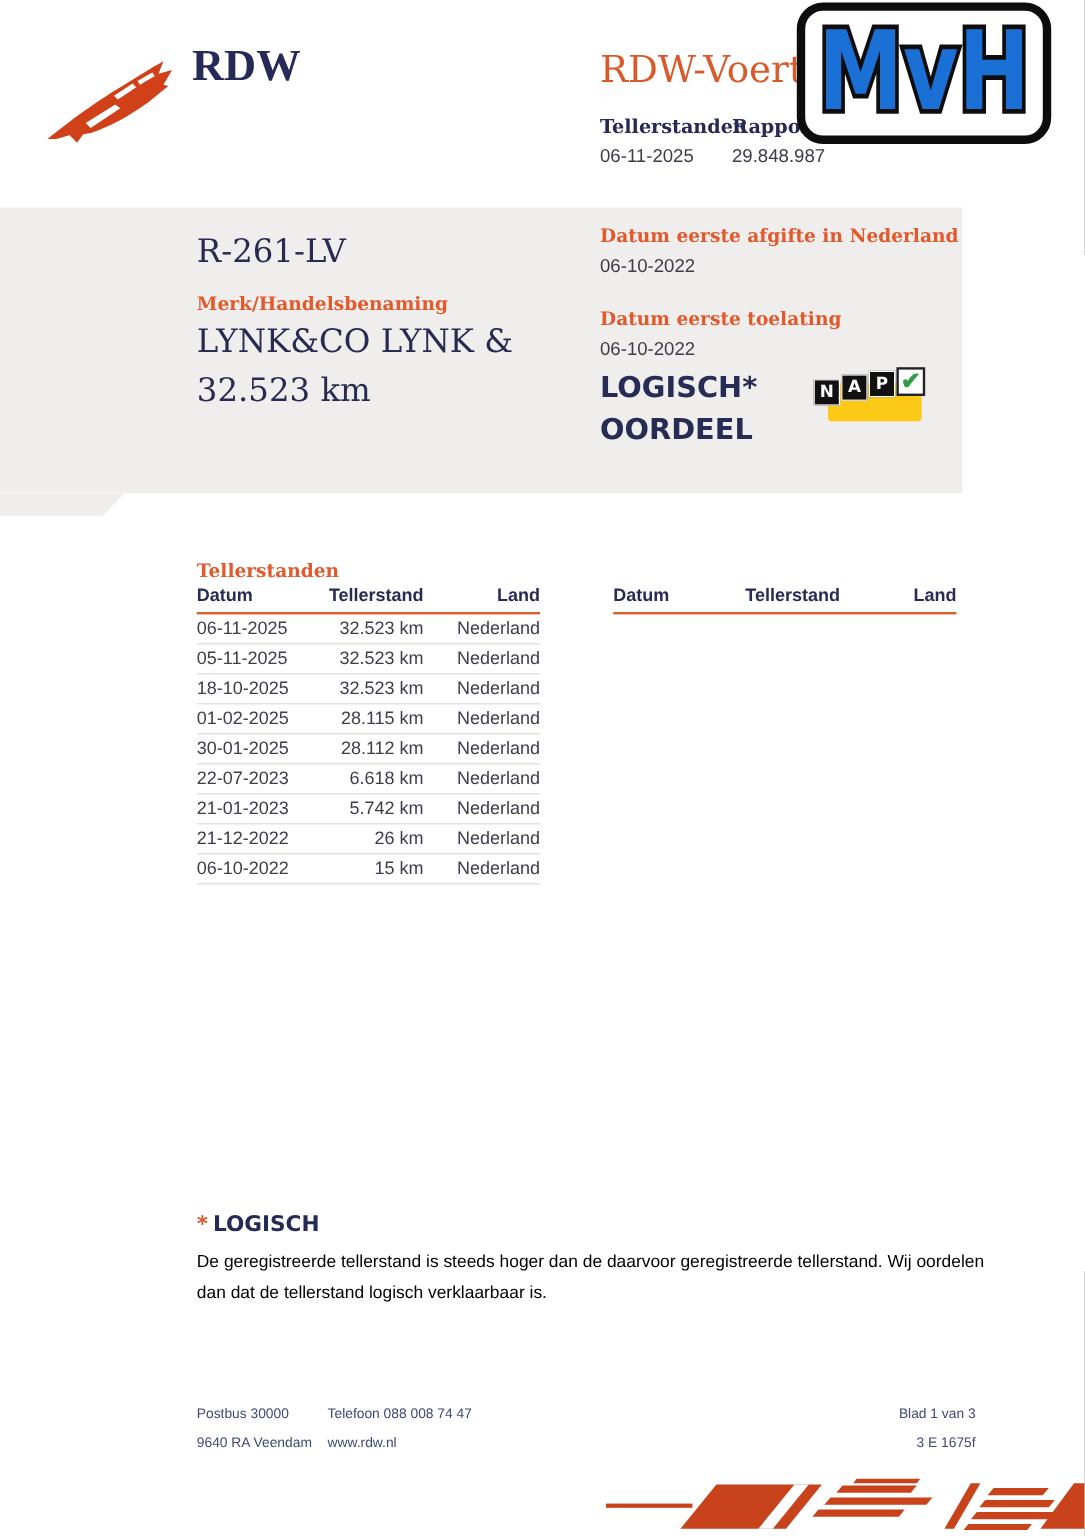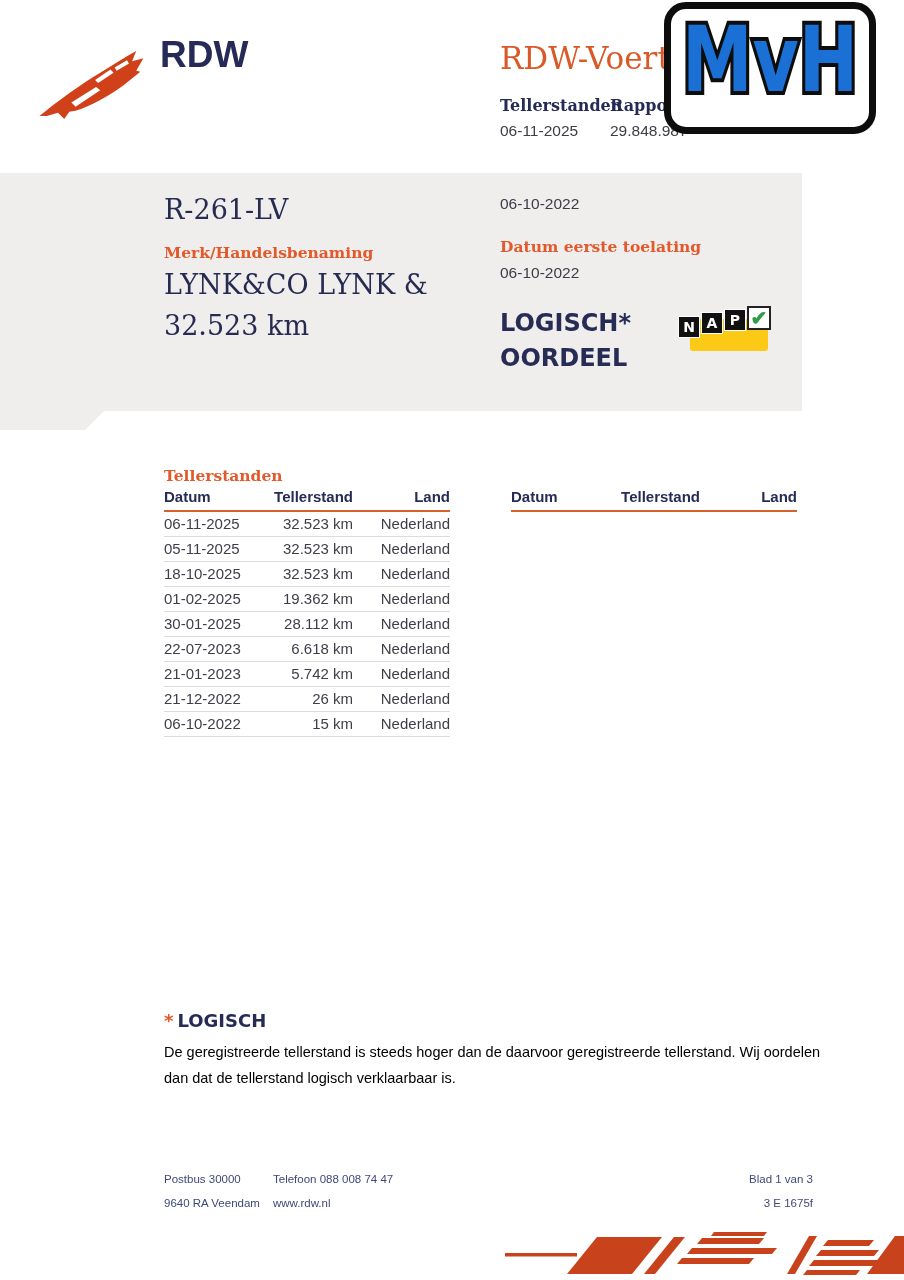--- a/index.html
+++ b/index.html
@@ -6,34 +6,34 @@
   html,body { background:#888; }
   #page {
     position:relative; width:904px; height:1280px; background:#ffffff;
     margin:0 auto; overflow:hidden;
     font-family:"Liberation Sans", sans-serif; color:#3c3d47;
   }
   
   .rdw-feather { position:absolute; left:36px; top:48px; width:114px; height:72px; }
   .rdw-wordmark {
     position:absolute; left:160px; top:34px;
-    font-family:Liberation Sans, sans-serif; font-weight:600; font-size:37px; color:#252a56;
+    font-family:Liberation Serif, serif; font-weight:600; font-size:37px; color:#252a56;
   }
   .report-title {
     position:absolute; left:500px; top:40px; width:400px; white-space:nowrap;
     font-family:"DejaVu Serif", serif; font-size:31px; color:#d95a28;
   }
   .meta { position:absolute; top:96px; }
   .meta .lbl { font-family:"DejaVu Serif", serif; font-weight:bold; font-size:16px; color:#252a56; }
   .meta .val { margin-top:7px; font-size:15.5px; color:#3c3d47; }
   #meta-date { left:500px; }
   #meta-number { left:610px; }
   
   .mvh-card {
-    position:absolute; left:664px; top:2px; width:212px; height:132px; z-index:6;
+    position:absolute; left:664px; top:2px; width:212px; height:118px; z-index:6;
     background:#ffffff; border:7px solid #0d0d0d; border-radius:22px;
   }
   .mvh-card svg.mvh-name { position:absolute; left:0; top:-4px; width:198px; height:100px; }
   .mvh-banner {
     position:absolute; left:7px; right:7px; bottom:4px; height:37px;
     background:#1b70d6; border:3px solid #0d0d0d; border-radius:7px;
     display:flex; align-items:center; justify-content:center;
     font-family:"DejaVu Sans", sans-serif; font-weight:bold; font-size:21px;
     letter-spacing:6px; color:#ffffff; text-indent:6px;
   }
@@ -146,20 +146,21 @@
   <div class="sum-left">
     <div class="bigval">R-261-LV</div>
     <div class="olabel sum-gap">Merk/Handelsbenaming</div>
     <div class="bigval">
       <div>LYNK&amp;CO LYNK &amp;</div>
     </div>
     <div class="bigval">32.523 km</div>
   </div>
 
   <div class="sum-right">
+    <div class="olabel">Datum eerste afgifte in Nederland</div>
     <div class="smallval">06-10-2022</div>
     <div class="olabel" style="margin-top:24px;">Datum eerste toelating</div>
     <div class="smallval">06-10-2022</div>
   </div>
 
   <div class="oordeel">
     <div>LOGISCH*</div>
     <div>OORDEEL</div>
   </div>
 
@@ -190,21 +191,21 @@
           <div>32.523 km</div>
           <div>Nederland</div>
         </div>
         <div class="trow">
           <div>18-10-2025</div>
           <div>32.523 km</div>
           <div>Nederland</div>
         </div>
         <div class="trow">
           <div>01-02-2025</div>
-          <div>19.362 km</div>
+          <div>28.115 km</div>
           <div>Nederland</div>
         </div>
         <div class="trow">
           <div>30-01-2025</div>
           <div>28.112 km</div>
           <div>Nederland</div>
         </div>
         <div class="trow">
           <div>22-07-2023</div>
           <div>6.618 km</div>

